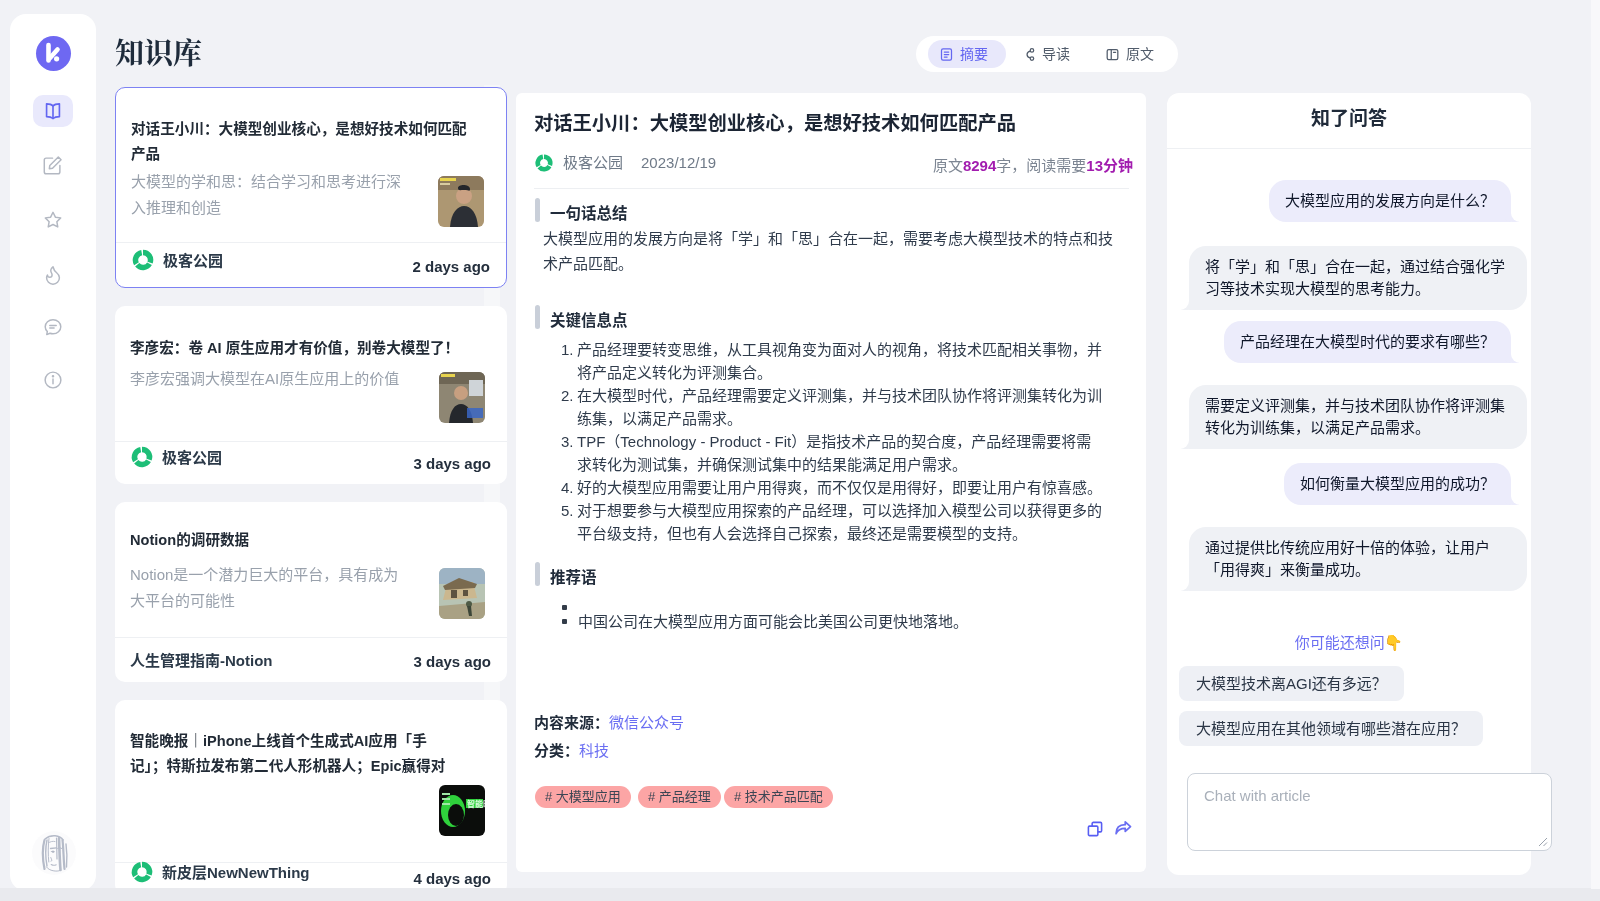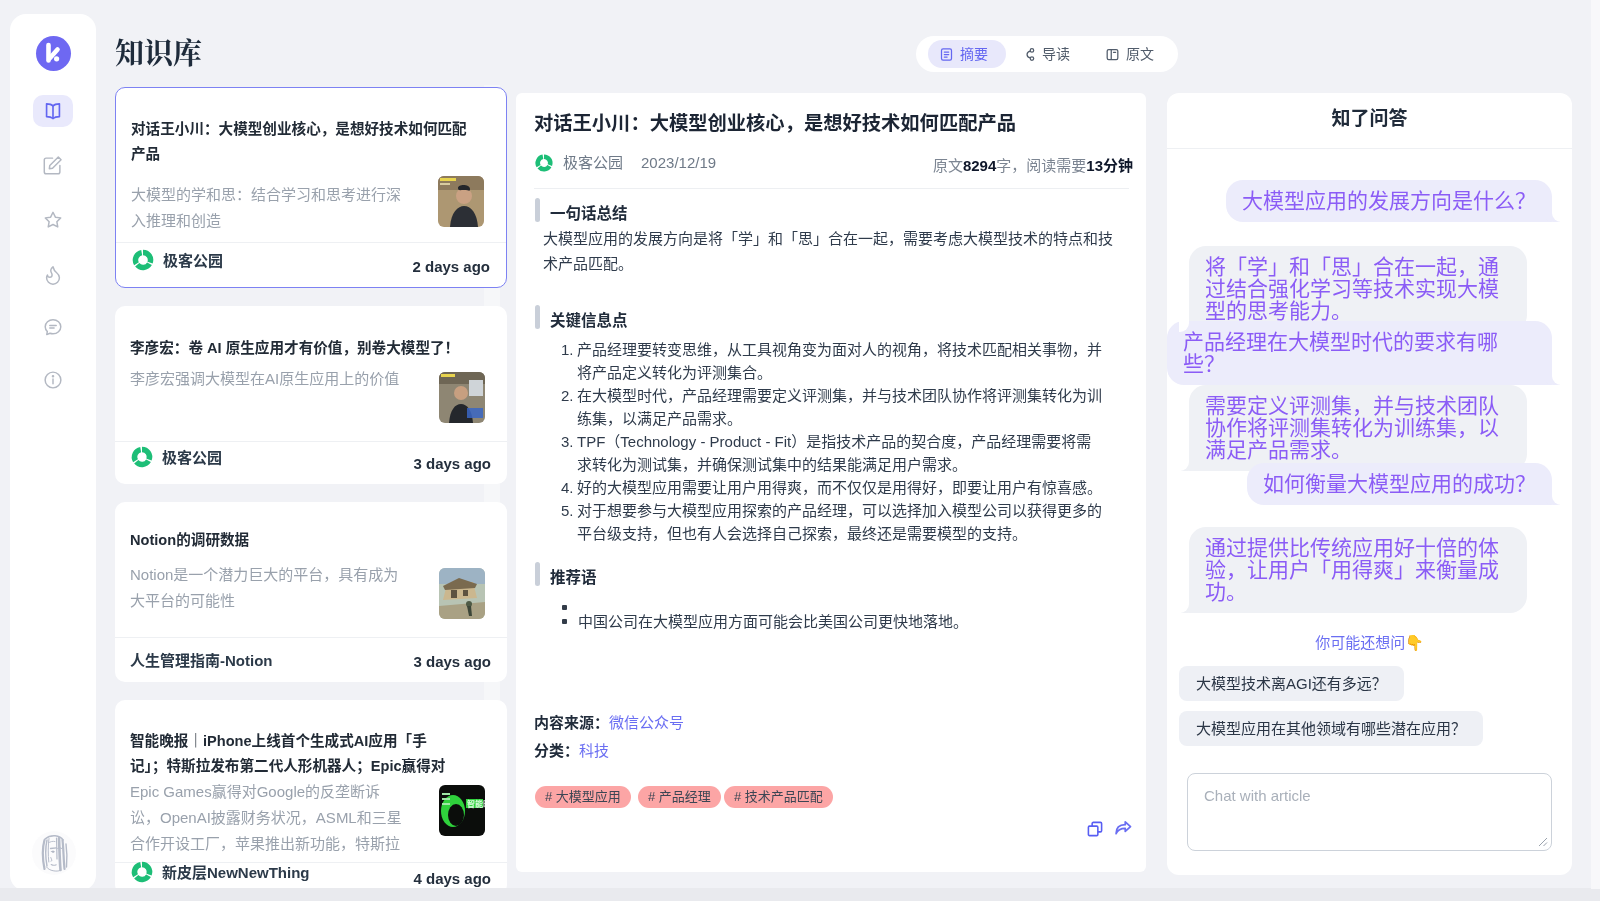--- a/index.html
+++ b/index.html
@@ -34,33 +34,33 @@
   #tabs { left:916px; top:36px; width:262px; height:36px; background:#fff; border-radius:18px; }
   #tabact { left:12px; top:4px; width:78px; height:28px; border-radius:14px; background:#e8e8fb; position:absolute; }
   .tab { position:absolute; top:0; height:36px; line-height:36px; font-size:14px; color:#515c6b; }
   .tab svg { vertical-align:-3px; margin-right:6px; }
 
   
   #article { left:516px; top:93px; width:630px; height:779px; background:#fff; border-radius:6px; }
   #article .atitle { left:18px; top:15px; width:600px; font-size:19.3px; font-weight:700; color:#1c2534; }
   .meta { left:18px; top:58px; font-size:15px; color:#6f7a88; }
   .metar { right:13px; top:61px; font-size:15px; color:#7c8592; }
-  .metar b { color:#0f172a; }
+  .metar b { color:#a21caf; }
   .adiv { left:18px; right:17px; top:95px; height:1px; background:#edeff2; }
   .sbar { width:5px; border-radius:2.5px; background:#c9cfd9; left:19px; }
   .stitle { left:34px; font-size:15.5px; font-weight:700; color:#212c3b; }
   .abody { font-size:15px; color:#2f3b4b; }
   .alink { color:#6a6ef2; }
   .tag { position:absolute; top:693px; height:22px; line-height:22px; border-radius:11px;
          background:#fca5a5; color:#3c4654; font-size:13px; padding:0 10px; }
 
   
-  #qa { left:1167px; top:93px; width:405px; height:782px; background:#fff; border-radius:12px; }
+  #qa { left:1167px; top:93px; width:364px; height:782px; background:#fff; border-radius:12px; }
   .qtitle { left:0; right:0; top:10px; text-align:center; font-size:19px; font-weight:700; color:#202b3a; }
-  .bub { font-size:21px; line-height:22px; color:#8b5cf6; padding:10px 16px; border-radius:17px; }
+  .bub { font-size:15px; line-height:22px; color:#0f172a; padding:10px 16px; border-radius:17px; }
   .bub.q { right:20px; background:#ececfb; border-bottom-right-radius:0; }
   .bub.a { left:22px; background:#eff1f5; border-bottom-left-radius:0; }
   .bub.q::before { content:""; position:absolute; z-index:0; bottom:0; right:-8px; height:18px; width:20px; background:#ececfb; border-bottom-left-radius:14px; }
   .bub.q::after  { content:""; position:absolute; z-index:1; bottom:0; right:-10px; width:10px; height:20px; background:#fff; border-bottom-left-radius:9px; }
   .bub.a::before { content:""; position:absolute; z-index:0; bottom:0; left:-8px; height:18px; width:20px; background:#eff1f5; border-bottom-right-radius:14px; }
   .bub.a::after  { content:""; position:absolute; z-index:1; bottom:0; left:-10px; width:10px; height:20px; background:#fff; border-bottom-right-radius:9px; }
   .pill { left:12px; height:35px; line-height:35px; padding:0 17px; background:#eef0f5;
           border-radius:8px; font-size:15px; color:#2b3646; }
   .inputbox { left:20px; top:680px; width:365px; height:78px; border:1px solid #ccd2da; border-radius:8px;
               background:#fff; font-size:15px; color:#a9b0ba; padding:13px 16px; }
@@ -124,21 +124,21 @@
     </g>
   </svg>
 </div>
 
 <div id="h1" class="abs">知识库</div>
 <div class="abs" style="left:484px; top:85px; width:16px; height:803px; background:#f6f7f9;"></div>
 <div id="scrollthumb" class="abs"></div>
 
 <div class="card abs" style="top:87px; height:201px; border:1.5px solid #7d82f3;">
   <div class="ct" style="top:29px;white-space:nowrap;">对话王小川：大模型创业核心，是想好技术如何匹配<br>产品</div>
-  <div class="cd" style="top:94px; white-space:nowrap;">大模型的学和思：结合学习和思考进行深<br>入推理和创造</div>
+  <div class="cd" style="top:81px; white-space:nowrap;">大模型的学和思：结合学习和思考进行深<br>入推理和创造</div>
   <div class="thumb" style="top:88px;">
     <svg width="46" height="51" viewBox="0 0 46 51">
       <rect width="46" height="51" fill="#ad9772"></rect>
       <rect x="0" y="0" width="46" height="14" fill="#8d7a5d"></rect>
       <rect x="2" y="2" width="16" height="3" fill="#e8d44e"></rect>
       <rect x="2" y="7" width="10" height="2" fill="#d8cba0"></rect>
       <circle cx="26" cy="20" r="8" fill="#caa183"></circle>
       <path d="M12 51 C13 36 20 30 26 30 C33 30 39 37 40 51 Z" fill="#2c2f35"></path>
       <path d="M20 12 C20 8 32 8 32 13 C32 16 31 14 26 14 C22 14 20 15 20 12Z" fill="#23262b"></path>
     </svg>
@@ -197,21 +197,20 @@
       <path d="M28 38 L30 48 L33 48 L32 38Z" fill="#3c4638"></path>
     </svg>
   </div>
   <div class="cf" style="height:45px;"></div>
   <div class="src" style="font-weight:700;">人生管理指南-Notion</div>
   <div class="ago">3 days ago</div>
 </div>
 
 <div class="card abs" style="top:700px; height:195px;">
   <div class="ct" style="top:29px;white-space:nowrap;">智能晚报｜iPhone上线首个生成式AI应用「手<br>记」；特斯拉发布第二代人形机器人；Epic赢得对</div>
-  <div class="cd" style="top:79px; white-space:nowrap;">Epic Games赢得对Google的反垄断诉<br>讼，OpenAI披露财务状况，ASML和三星<br>合作开设工厂，苹果推出新功能，特斯拉</div>
   <div class="thumb" style="top:85px;">
     <svg width="46" height="51" viewBox="0 0 46 51">
       <rect width="46" height="51" fill="#0b0d0b"></rect>
       <ellipse cx="14" cy="26" rx="12" ry="16" fill="#2fd13c"></ellipse>
       <ellipse cx="17" cy="30" rx="8" ry="11" fill="#0b0d0b"></ellipse>
       <rect x="27" y="14" width="17" height="9" fill="#2fd13c"></rect>
       <text x="28" y="22" font-size="8" fill="#dffbe2" font-weight="bold">智能晚报</text>
       <rect x="3" y="8" width="8" height="2" fill="#9fe8a5"></rect>
       <rect x="3" y="13" width="8" height="2" fill="#9fe8a5"></rect>
       <rect x="3" y="18" width="8" height="2" fill="#9fe8a5"></rect>

